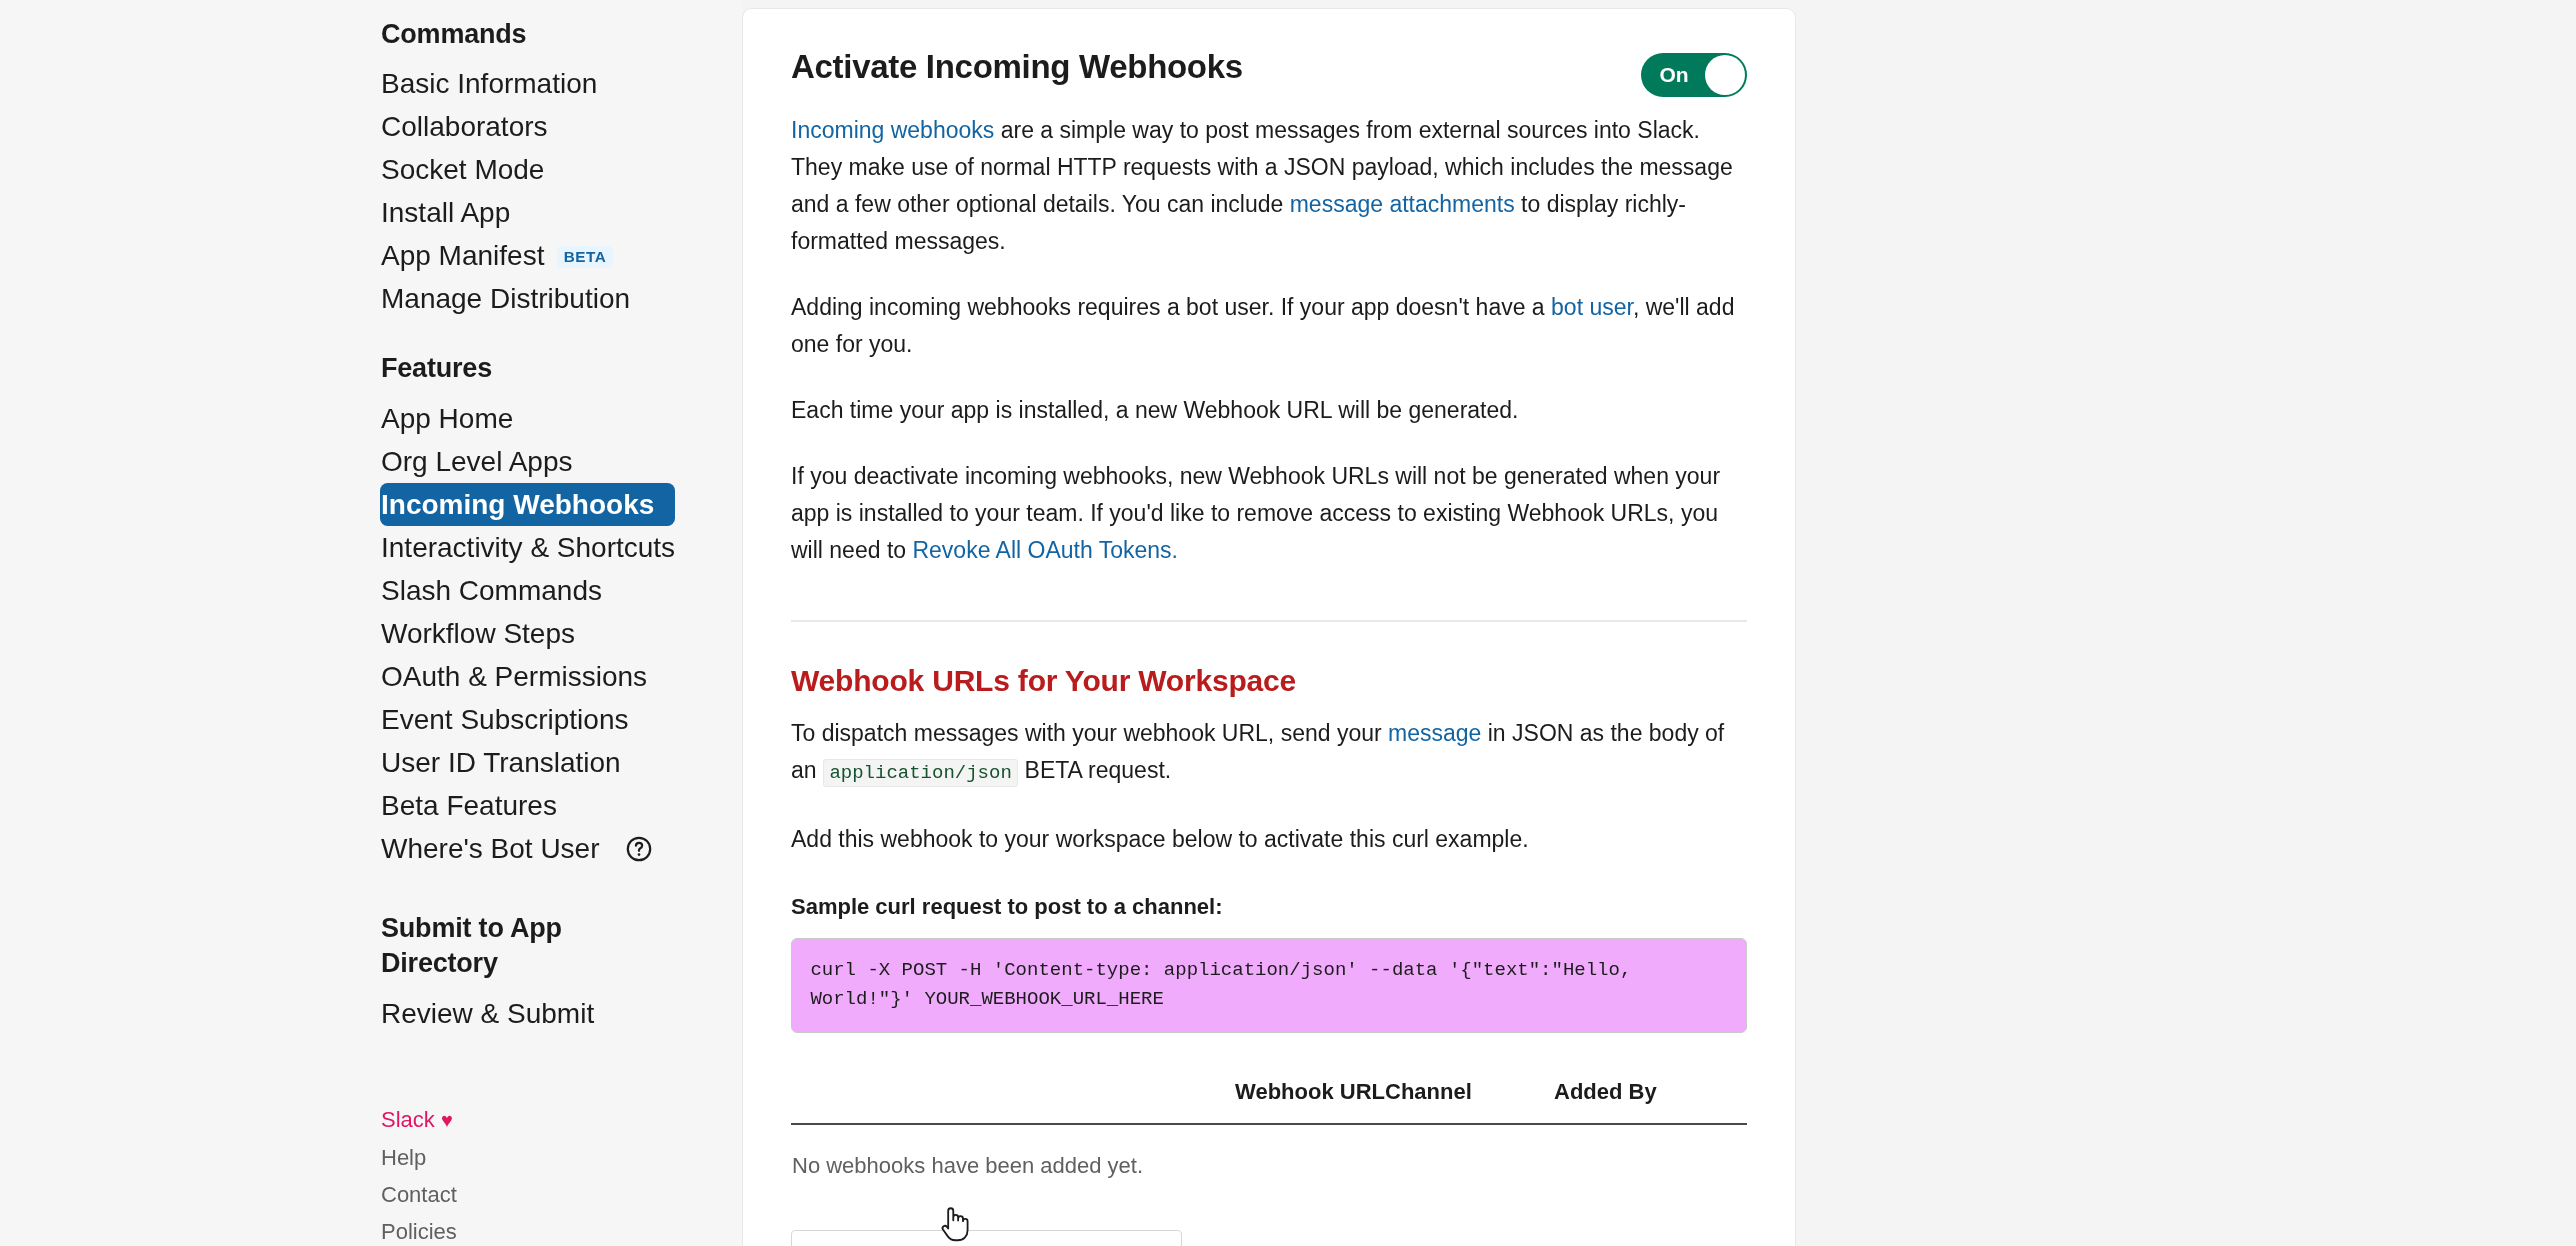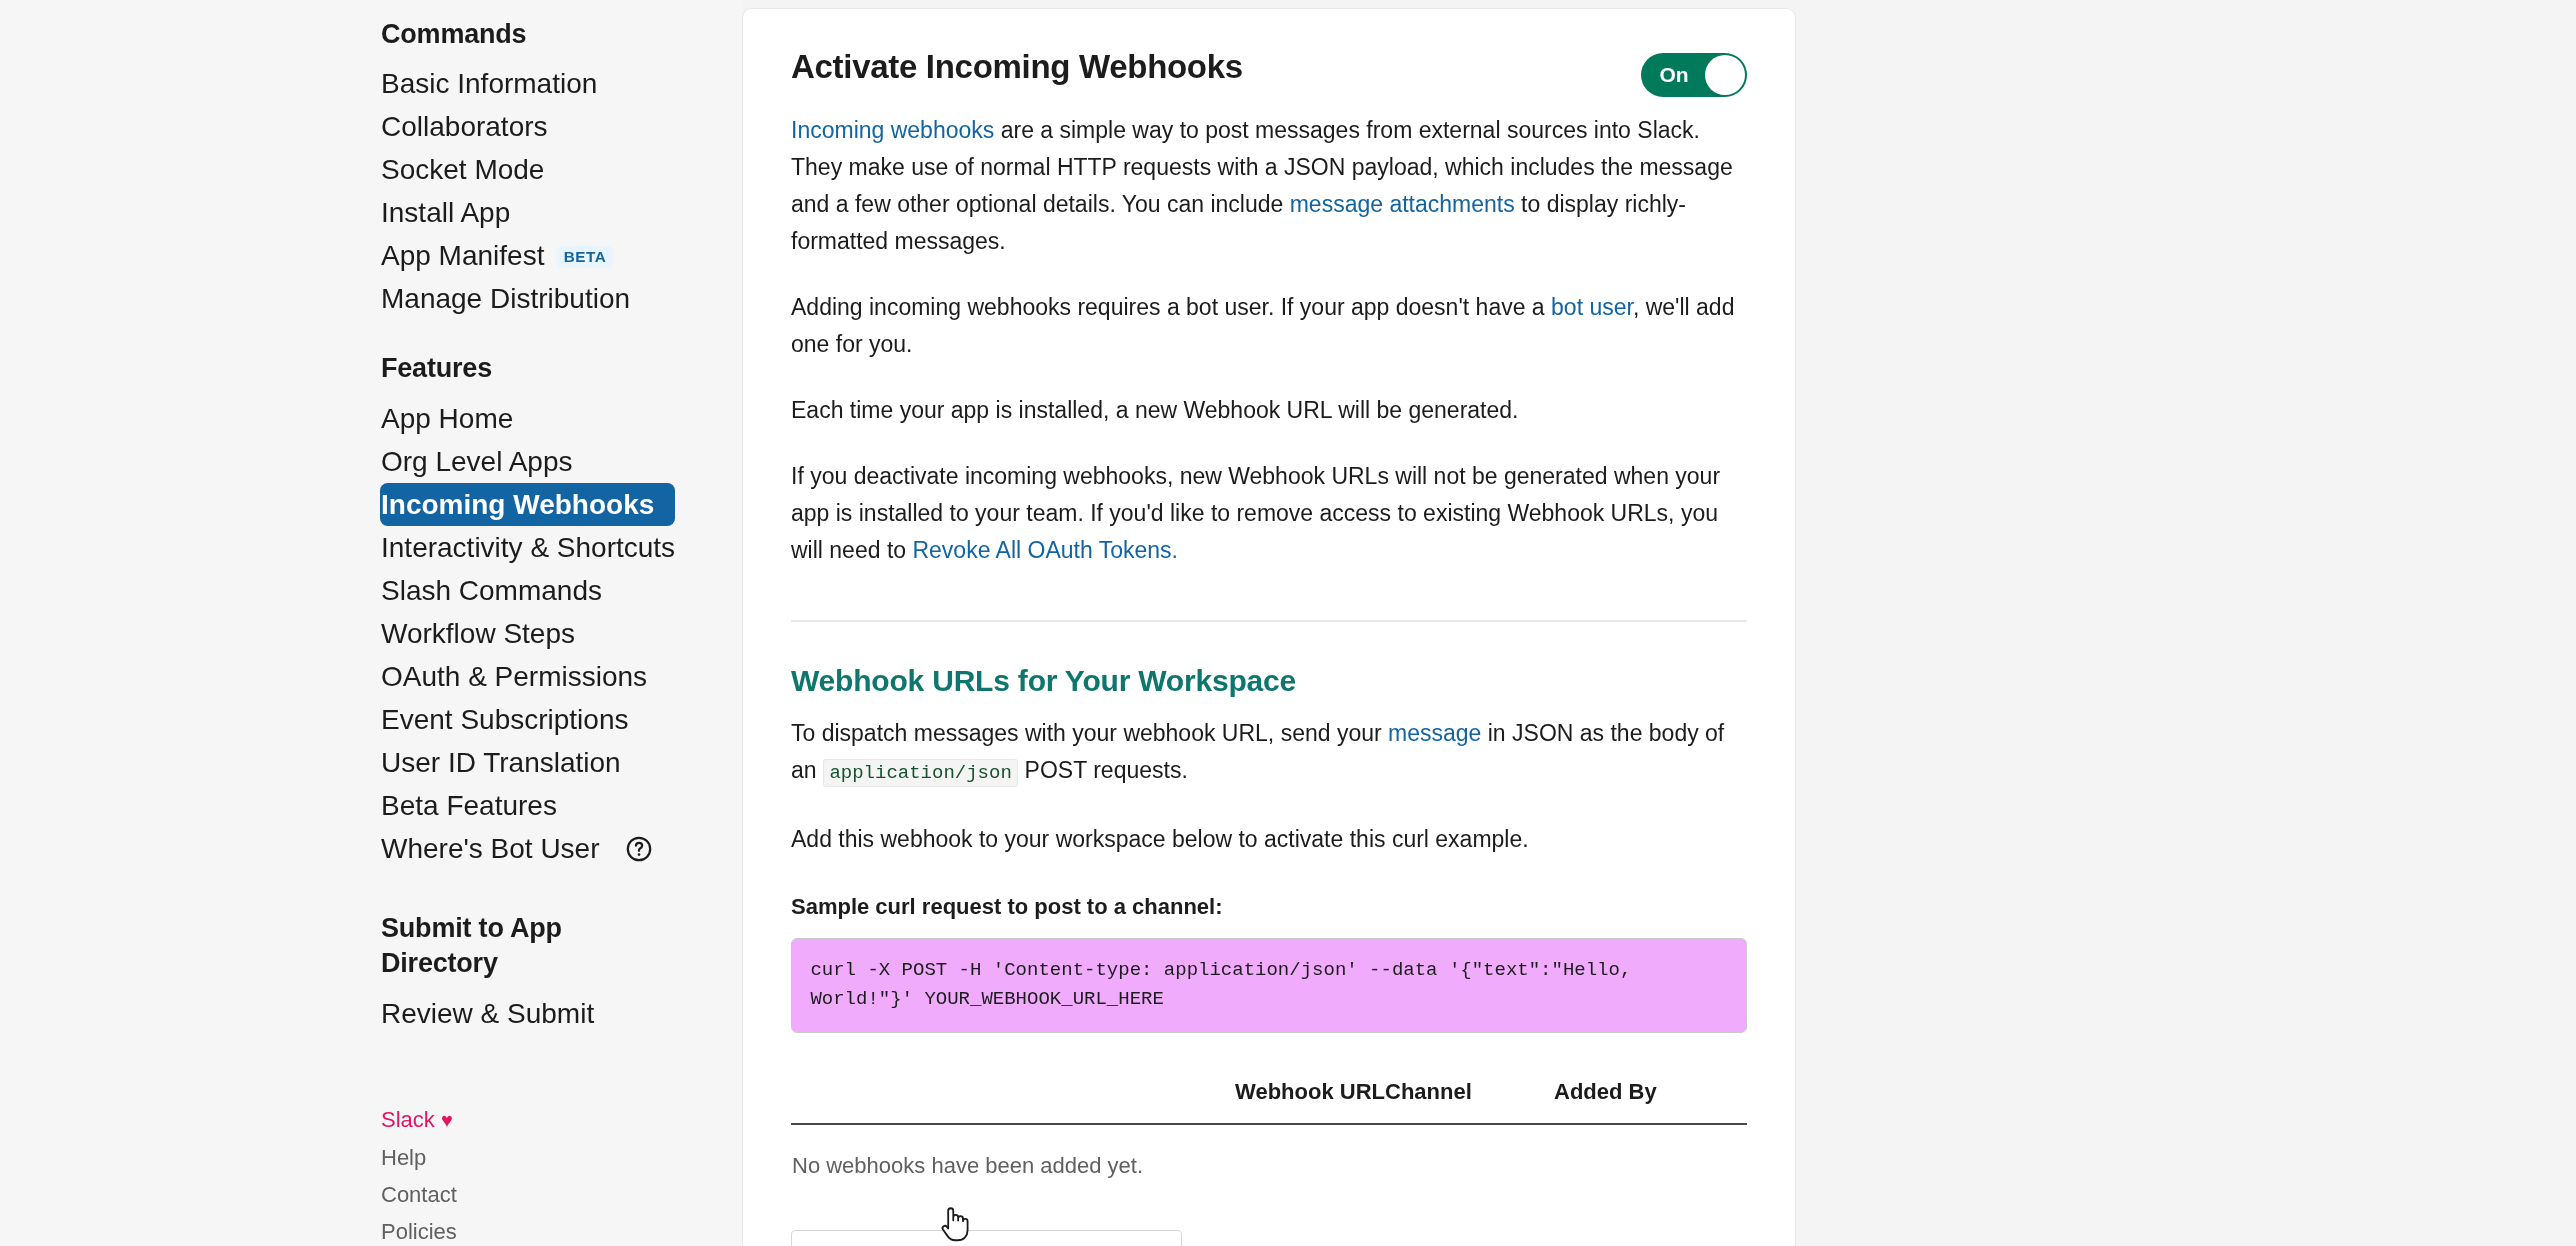--- a/index.html
+++ b/index.html
@@ -210,21 +210,21 @@
 
   .divider {
     height: 1.5px;
     background: #e8e8e8;
     margin-top: 51px;
   }
 
   h2.section-title2 {
     font-size: 30px;
     font-weight: bold;
-    color: #0f766e;
+    color: #b91c1c;
     margin: 0;
     padding-top: 40px;
     line-height: 38px;
     letter-spacing: -0.2px;
   }
 
   code.inline {
     font-family: "Liberation Mono", monospace;
     font-size: 19px;
     color: #14532d;
@@ -428,21 +428,21 @@
 
       <p class="body p4">
         <span>If you deactivate incoming webhooks, new Webhook URLs will not be generated when your app is installed to your team. If you'd like to remove access to existing Webhook URLs, you will need to </span><a class="link">Revoke All OAuth Tokens.</a>
       </p>
 
       <div class="divider"></div>
 
       <h2 class="section-title2">Webhook URLs for Your Workspace</h2>
 
       <p class="body p1">
-        <span>To dispatch messages with your webhook URL, send your </span><a class="link">message</a><span> in JSON as the body of an </span><code class="inline">application/json</code><span> POST requests.</span>
+        <span>To dispatch messages with your webhook URL, send your </span><a class="link">message</a><span> in JSON as the body of an </span><code class="inline">application/json</code><span> BETA request.</span>
       </p>
 
       <p class="body p2">Add this webhook to your workspace below to activate this curl example.</p>
 
       <p class="sample-label">Sample curl request to post to a channel:</p>
 
       <pre class="code-block">curl -X POST -H 'Content-type: application/json' --data '{"text":"Hello, World!"}' YOUR_WEBHOOK_URL_HERE</pre>
 
       <table class="wh-table">
         <thead>

